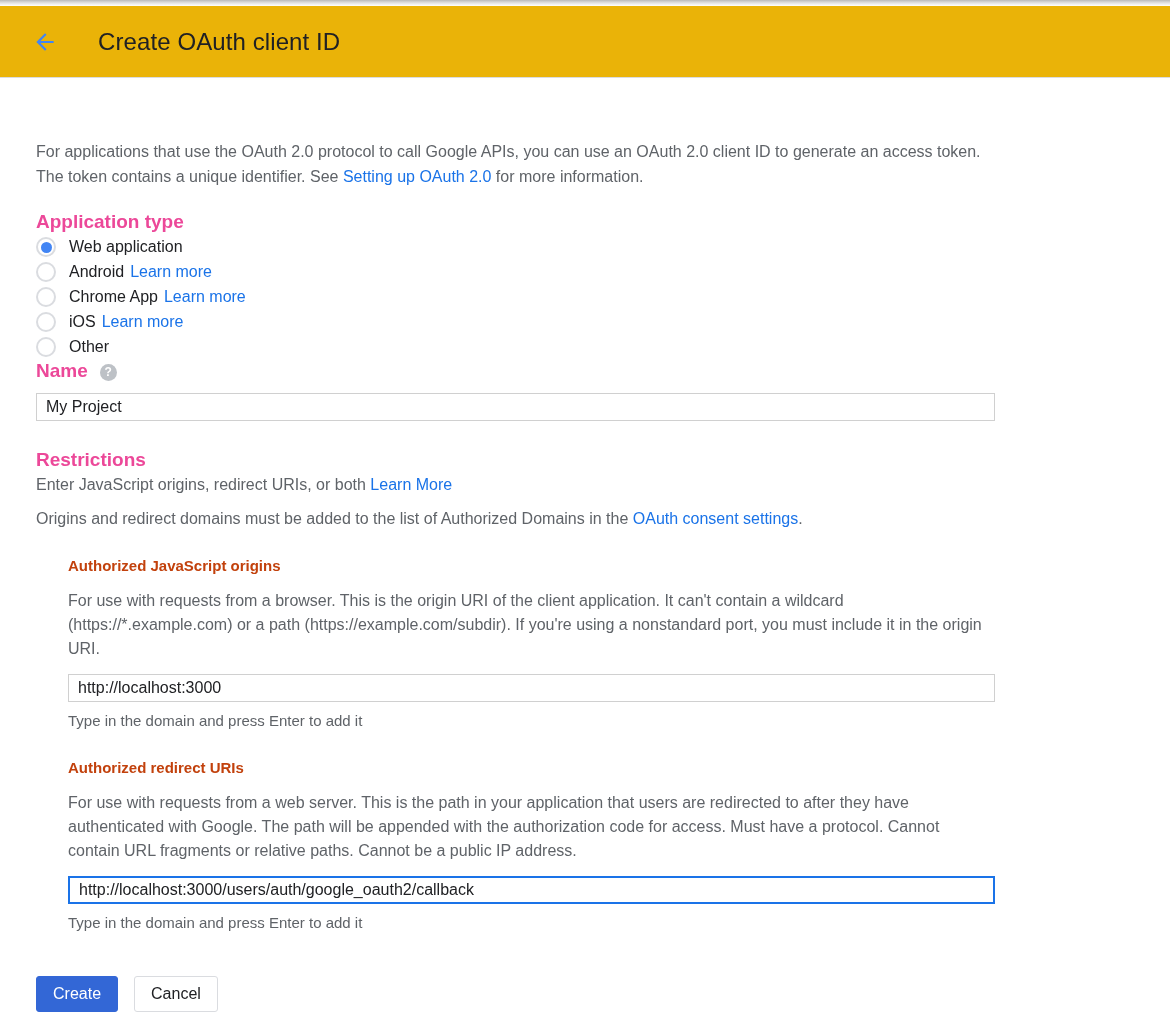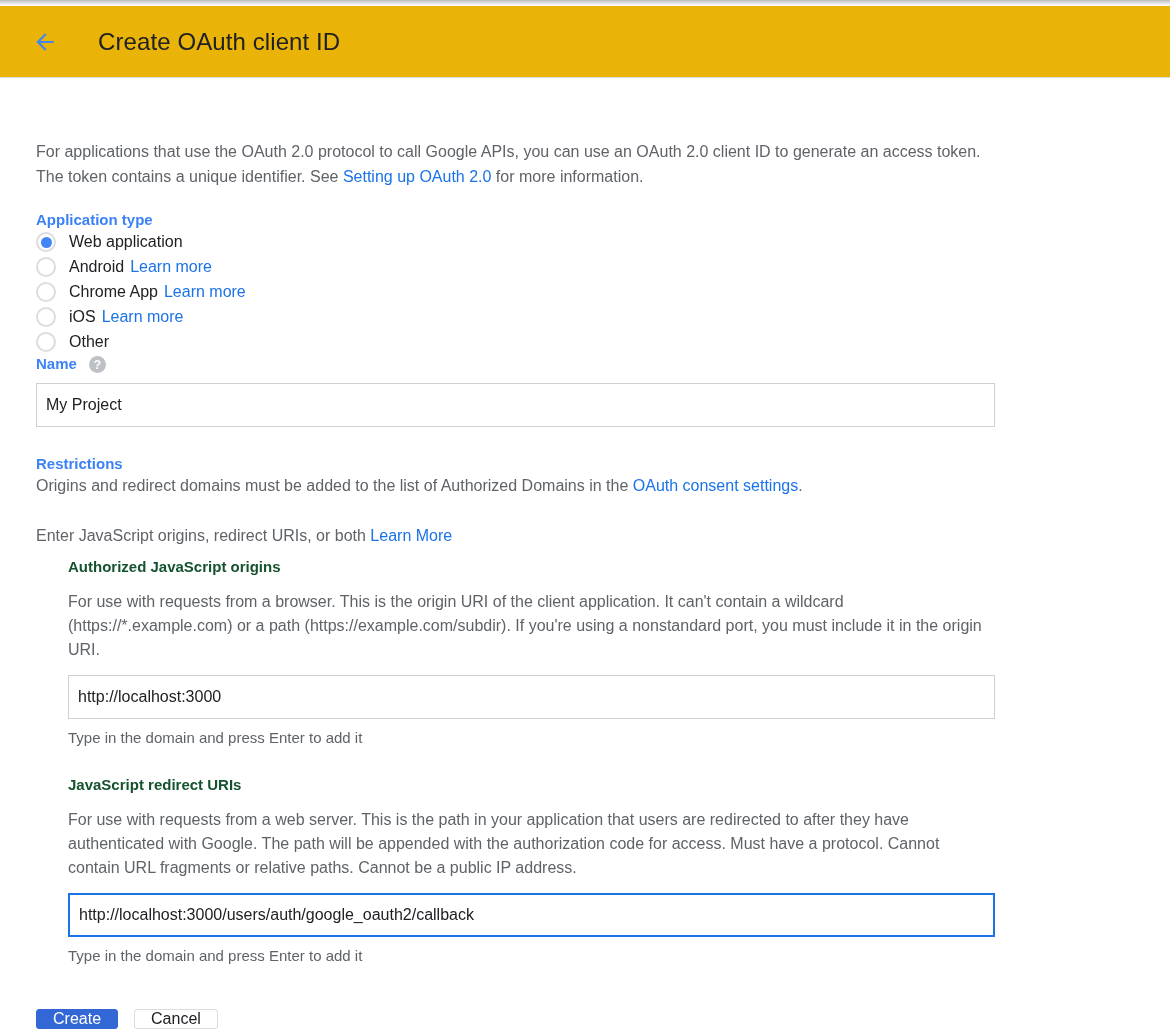--- a/index.html
+++ b/index.html
@@ -74,23 +74,23 @@
     width: 960px;
     margin: 0 0 22px 0;
   }
   a.link {
     color: #1a73e8;
     text-decoration: none;
     cursor: pointer;
   }
 
   .section-label {
-    font-size: 15px;
+    font-size: 19px;
     font-weight: bold;
-    color: #3b82f6;
+    color: #ec4899;
     margin: 0 0 2px 0;
   }
 
   
   .radio-group { }
   .radio-row {
     display: flex;
     align-items: center;
     height: 24px;
     margin-bottom: 1px;
@@ -146,21 +146,21 @@
     font-size: 12px;
     font-weight: bold;
     display: flex;
     align-items: center;
     justify-content: center;
     margin-left: 12px;
     cursor: pointer;
     line-height: 1;
   }
   .text-input {
-    height: 44px;
+    height: 28px;
     border: 1px solid #d0d0d0;
     box-sizing: border-box;
     background: #fff;
     font-family: "Liberation Sans", sans-serif;
     font-size: 16px;
     color: #202124;
     padding: 0 9px;
     outline: none;
     display: block;
   }
@@ -179,21 +179,21 @@
   }
   .restrict-line.last { margin-bottom: 26px; }
 
   .sub-block {
     margin-left: 32px;
     margin-bottom: 30px;
   }
   .sub-title {
     font-size: 15px;
     font-weight: bold;
-    color: #14532d;
+    color: #c2410c;
     margin: 0 0 3px 0;
   }
   .sub-desc {
     font-size: 16px;
     color: #5f6368;
     line-height: 24px;
     width: 925px;
     margin: 15px 0 13px 0;
   }
   .sub-input { width: 927px; }
@@ -206,21 +206,21 @@
   
   .button-row {
     display: flex;
     align-items: center;
     margin-top: 45px;
     padding-left: 0px;
   }
   .btn {
     font-family: "Liberation Sans", sans-serif;
     font-size: 16px;
-    height: 20px;
+    height: 36px;
     border-radius: 3px;
     cursor: pointer;
     padding: 0 16px;
     box-sizing: border-box;
     display: flex;
     align-items: center;
     justify-content: center;
   }
   .btn-primary {
     background: #3367d6;
@@ -292,36 +292,36 @@
       <div class="label-row">
         <span class="section-label">Name</span>
         <span class="help-icon">?</span>
       </div>
       <input class="text-input name-input" type="text" value="My Project" style="">
     </div>
 
     <div class="restrictions-head">
       <div class="section-label">Restrictions</div>
     </div>
+    <p class="restrict-line">
+      <span>Enter JavaScript origins, redirect URIs, or both </span><a class="link">Learn More</a>
+    </p>
     <p class="restrict-line last">
       <span>Origins and redirect domains must be added to the list of Authorized Domains in the </span><a class="link">OAuth consent settings</a><span>.</span>
-    </p>
-    <p class="restrict-line">
-      <span>Enter JavaScript origins, redirect URIs, or both </span><a class="link">Learn More</a>
     </p>
 
     <div class="sub-block">
       <div class="sub-title">Authorized JavaScript origins</div>
       <div class="sub-desc">For use with requests from a browser. This is the origin URI of the client application. It can't contain a wildcard (https://*.example.com) or a path (https://example.com/subdir). If you're using a nonstandard port, you must include it in the origin URI.</div>
       <input class="text-input sub-input" type="text" value="http://localhost:3000" style="">
       <div class="hint">Type in the domain and press Enter to add it</div>
     </div>
 
     <div class="sub-block">
-      <div class="sub-title">JavaScript redirect URIs</div>
+      <div class="sub-title">Authorized redirect URIs</div>
       <div class="sub-desc">For use with requests from a web server. This is the path in your application that users are redirected to after they have authenticated with Google. The path will be appended with the authorization code for access. Must have a protocol. Cannot contain URL fragments or relative paths. Cannot be a public IP address.</div>
       <input class="text-input sub-input focused" type="text" value="http://localhost:3000/users/auth/google_oauth2/callback" style="">
       <div class="hint">Type in the domain and press Enter to add it</div>
     </div>
 
     <div class="button-row">
       <button class="btn btn-primary">Create</button>
       <button class="btn btn-secondary">Cancel</button>
     </div>
 

